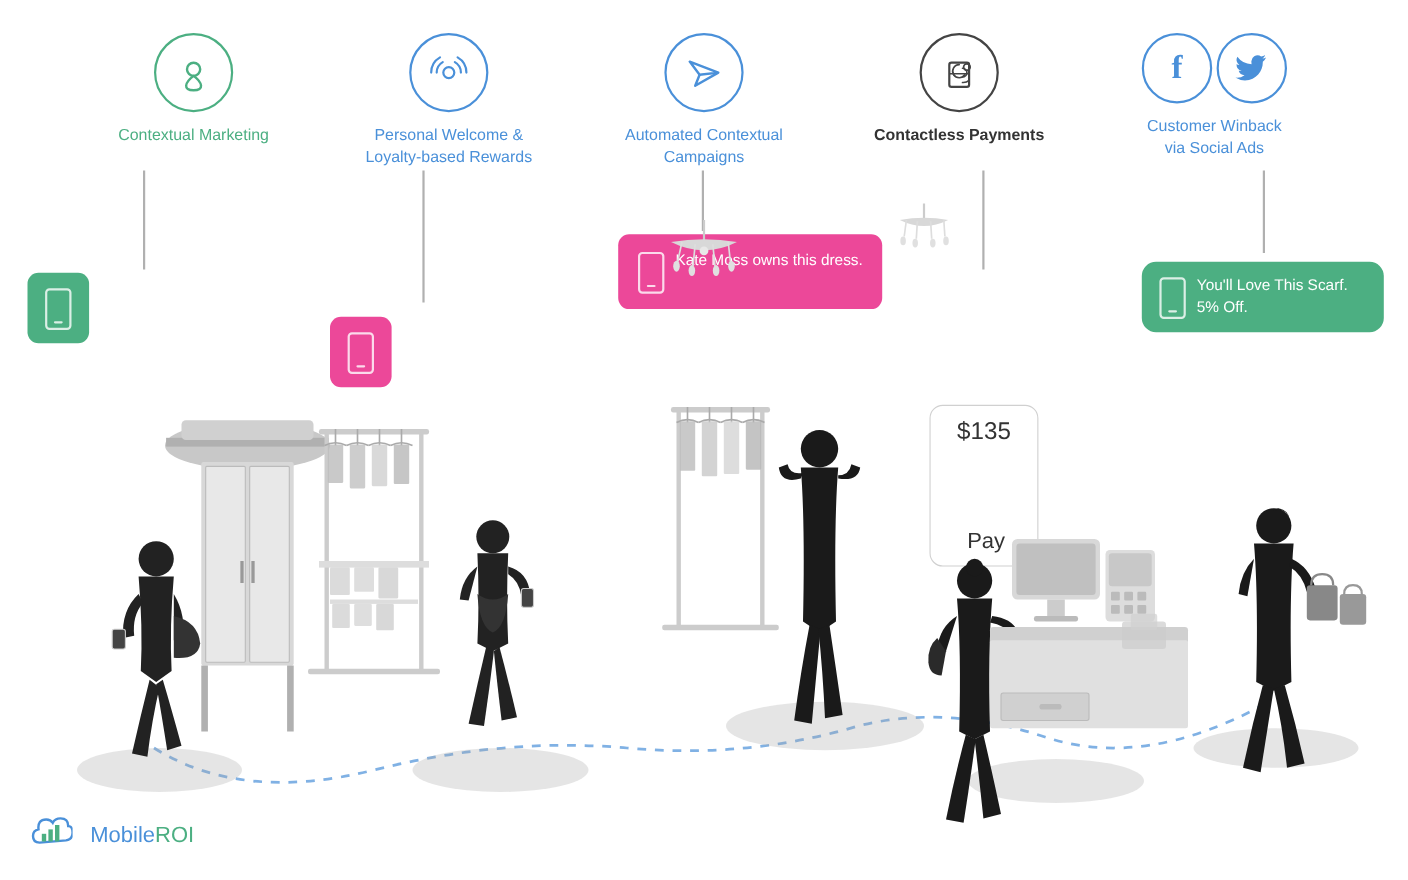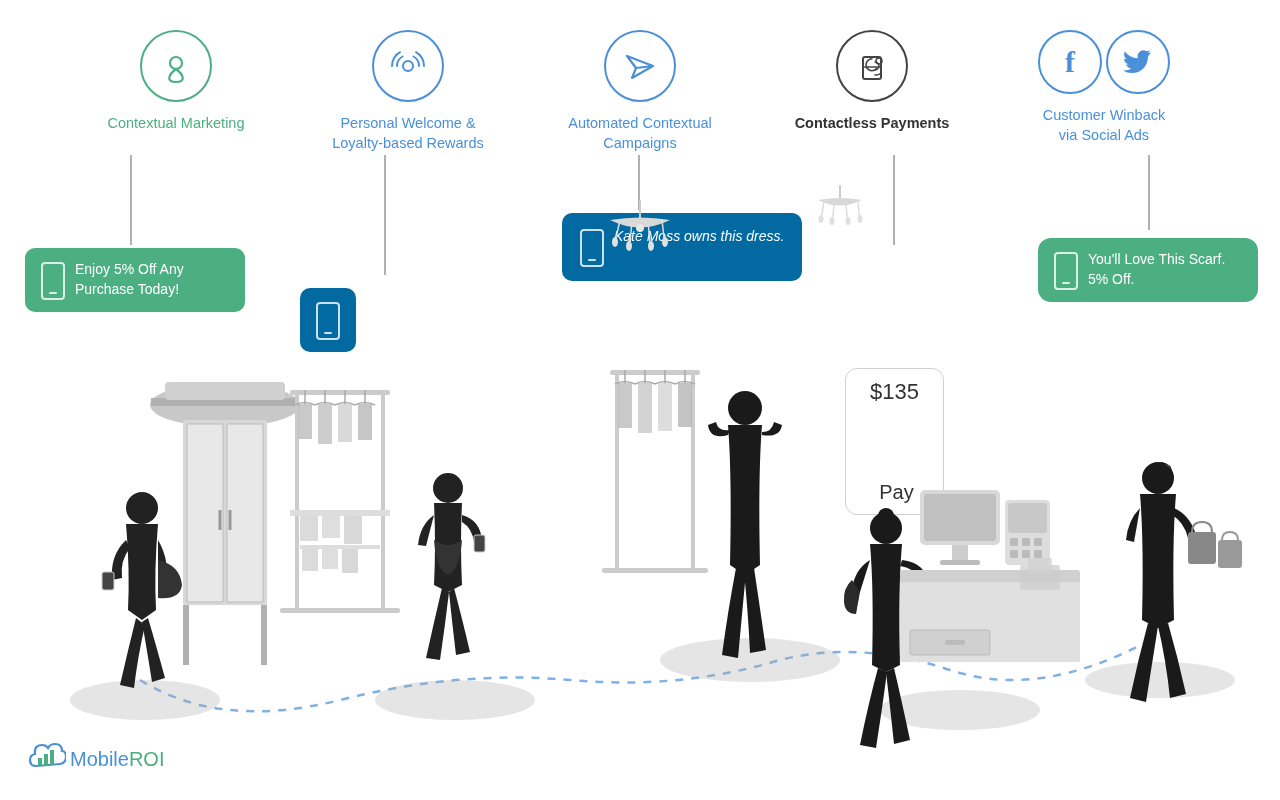--- a/index.html
+++ b/index.html
@@ -84,21 +84,21 @@
       padding: 12px 16px;
       color: #fff;
       display: flex;
       align-items: flex-start;
       gap: 10px;
       font-size: 14px;
       line-height: 1.4;
       max-width: 240px;
     }
     .bubble.green-bubble { background: #4caf82; }
-    .bubble.blue-bubble  { background: #0369a1; font-style: italic; }
+    .bubble.blue-bubble  { background: #ec4899; }
     .phone-icon-bubble {
       width: 24px;
       height: 38px;
       border: 2px solid rgba(255,255,255,0.8);
       border-radius: 4px;
       flex-shrink: 0;
       position: relative;
       margin-top: 2px;
     }
     .phone-icon-bubble::after {
@@ -131,21 +131,21 @@
     .apple-pay-logo { display: flex; align-items: center; gap: 4px; font-size: 19px; color: #333; }
     .apple-logo { font-size: 22px; }
 
     
     .logo {
       position: absolute;
       bottom: 22px;
       left: 28px;
       display: flex;
       align-items: center;
-      gap: 4px;
+      gap: 16px;
     }
     .logo-icon { width: 38px; height: 38px; }
     .logo-text { font-size: 20px; color: #4a90d9; font-weight: 400; }
     .logo-text span { color: #4caf82; }
   </style>
 </head>
 <body>
 
 <div class="icons-row">
 
@@ -213,21 +213,20 @@
 </div>
 
 <div class="connector-line" style="left:130px; height:90px;"></div>
 <div class="connector-line" style="left:384px; height:120px;"></div>
 <div class="connector-line" style="left:638px; height:55px;"></div>
 <div class="connector-line" style="left:893px; height:90px;"></div>
 <div class="connector-line" style="left:1148px; height:75px;"></div>
 
 <div class="bubble green-bubble" style="left:25px; top:248px; max-width:220px;">
   <div class="phone-icon-bubble"></div>
-  <span>Enjoy 5% Off Any Purchase Today!</span>
 </div>
 
 <div class="bubble blue-bubble" style="left:300px; top:288px; max-width:248px;">
   <div class="phone-icon-bubble"></div>
 </div>
 
 <div class="bubble blue-bubble" style="left:562px; top:213px; max-width:310px; padding: 14px 18px;">
   <div class="phone-icon-bubble"></div>
   <span>Kate Moss owns this dress.</span>
 </div>

